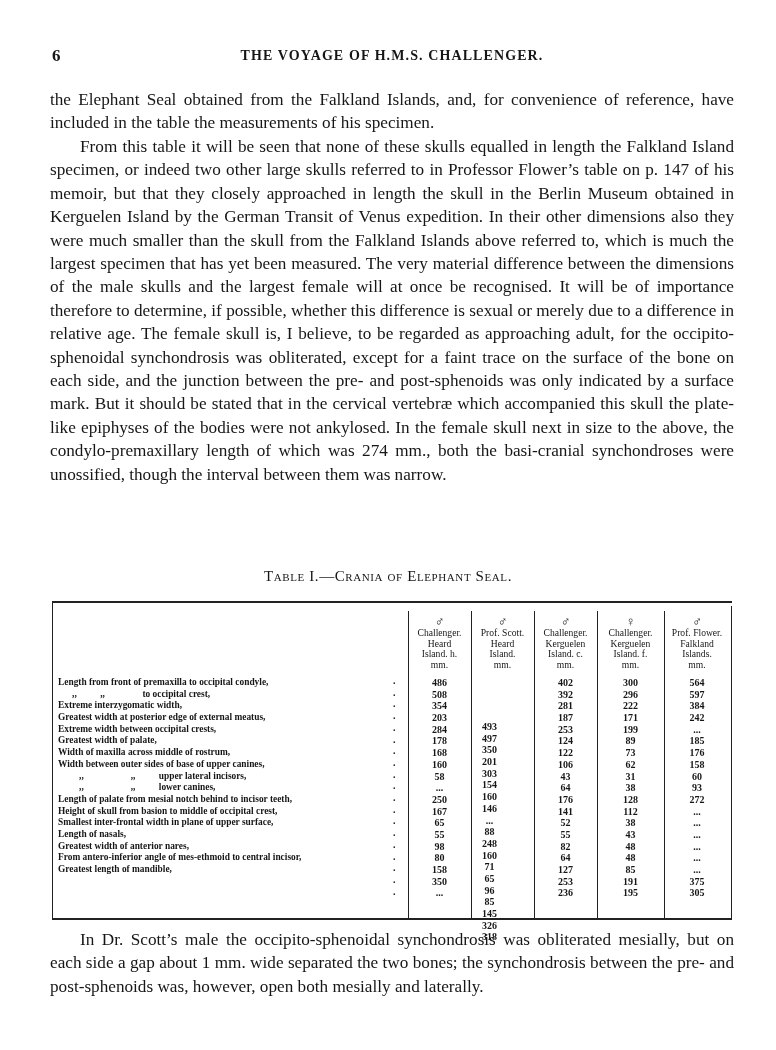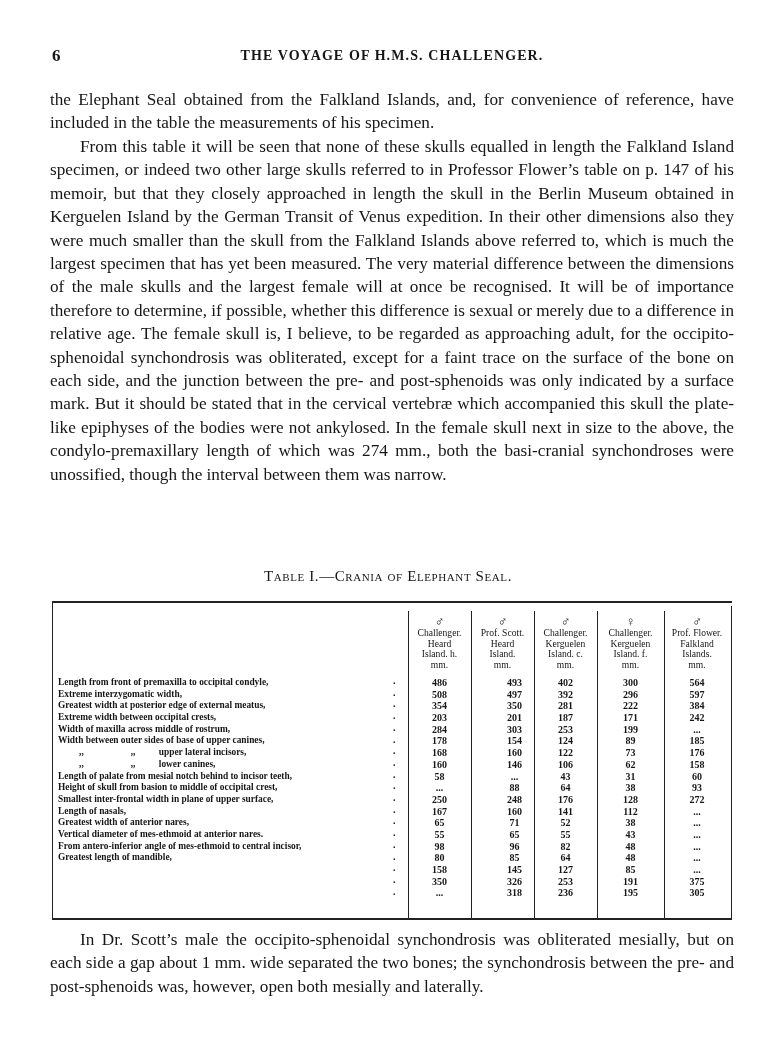--- a/index.html
+++ b/index.html
@@ -39,33 +39,34 @@
 </div>
 
 <p class="para" id="p1">the Elephant Seal obtained from the Falkland Islands, and, for convenience of reference, have included in the table the measurements of his specimen.</p>
 <p class="para indent" id="p2">From this table it will be seen that none of these skulls equalled in length the Falkland Island specimen, or indeed two other large skulls referred to in Professor Flower’s table on p. 147 of his memoir, but that they closely approached in length the skull in the Berlin Museum obtained in Kerguelen Island by the German Transit of Venus expedition. In their other dimensions also they were much smaller than the skull from the Falkland Islands above referred to, which is much the largest specimen that has yet been measured. The very material difference between the dimensions of the male skulls and the largest female will at once be recognised. It will be of importance therefore to determine, if possible, whether this difference is sexual or merely due to a difference in relative age. The female skull is, I believe, to be regarded as approaching adult, for the occipito-sphenoidal synchondrosis was obliterated, except for a faint trace on the surface of the bone on each side, and the junction between the pre- and post-sphenoids was only indicated by a surface mark. But it should be stated that in the cervical vertebræ which accompanied this skull the plate-like epiphyses of the bodies were not ankylosed. In the female skull next in size to the above, the condylo-premaxillary length of which was 274 mm., both the basi-cranial synchondroses were unossified, though the interval between them was narrow.</p>
 
 <div class="table-caption">Table I.—Crania of Elephant Seal.</div>
 
 <div class="table-wrap" id="tbl">
   <div class="row-labels" id="row-labels">
       <div class="row-label">Length from front of premaxilla to occipital condyle,</div>
+      <div class="row-label">      ,,          ,,                to occipital crest,</div>
       <div class="row-label">Extreme interzygomatic width,</div>
       <div class="row-label">Greatest width at posterior edge of external meatus,</div>
       <div class="row-label">Extreme width between occipital crests,</div>
+      <div class="row-label">Greatest width of palate,</div>
       <div class="row-label">Width of maxilla across middle of rostrum,</div>
       <div class="row-label">Width between outer sides of base of upper canines,</div>
       <div class="row-label">         ,,                    ,,          upper lateral incisors,</div>
       <div class="row-label">         ,,                    ,,          lower canines,</div>
       <div class="row-label">Length of palate from mesial notch behind to incisor teeth,</div>
       <div class="row-label">Height of skull from basion to middle of occipital crest,</div>
       <div class="row-label">Smallest inter-frontal width in plane of upper surface,</div>
       <div class="row-label">Length of nasals,</div>
       <div class="row-label">Greatest width of anterior nares,</div>
-      <div class="row-label">Vertical diameter of mes-ethmoid at anterior nares.</div>
       <div class="row-label">From antero-inferior angle of mes-ethmoid to central incisor,</div>
       <div class="row-label">Greatest length of mandible,</div>
     </div>
 <div class="vline" style="left: 355px;"></div>
     <div class="vline" style="left: 418px;"></div>
     <div class="vline" style="left: 481px;"></div>
     <div class="vline" style="left: 544px;"></div>
     <div class="vline" style="left: 611px;"></div>
     <div class="col-head" style="left: 355px; width: 63px;">
       <span class="sex">♂</span>
@@ -95,21 +96,21 @@
       <div class="cell">350</div>
       <div class="cell">...</div>
     </div>
     <div class="col-head" style="left: 418px; width: 63px;">
       <span class="sex">♂</span>
       <div>Prof. Scott.</div>
       <div>Heard</div>
       <div>Island.</div>
       <div>mm.</div>
     </div>
-    <div class="col-vals" style="left: 430px; width: 63px;">
+    <div class="col-vals" style="left: 405px; width: 63px; margin-top: 44px;">
       <div class="cell">493</div>
       <div class="cell">497</div>
       <div class="cell">350</div>
       <div class="cell">201</div>
       <div class="cell">303</div>
       <div class="cell">154</div>
       <div class="cell">160</div>
       <div class="cell">146</div>
       <div class="cell">...</div>
       <div class="cell">88</div>

